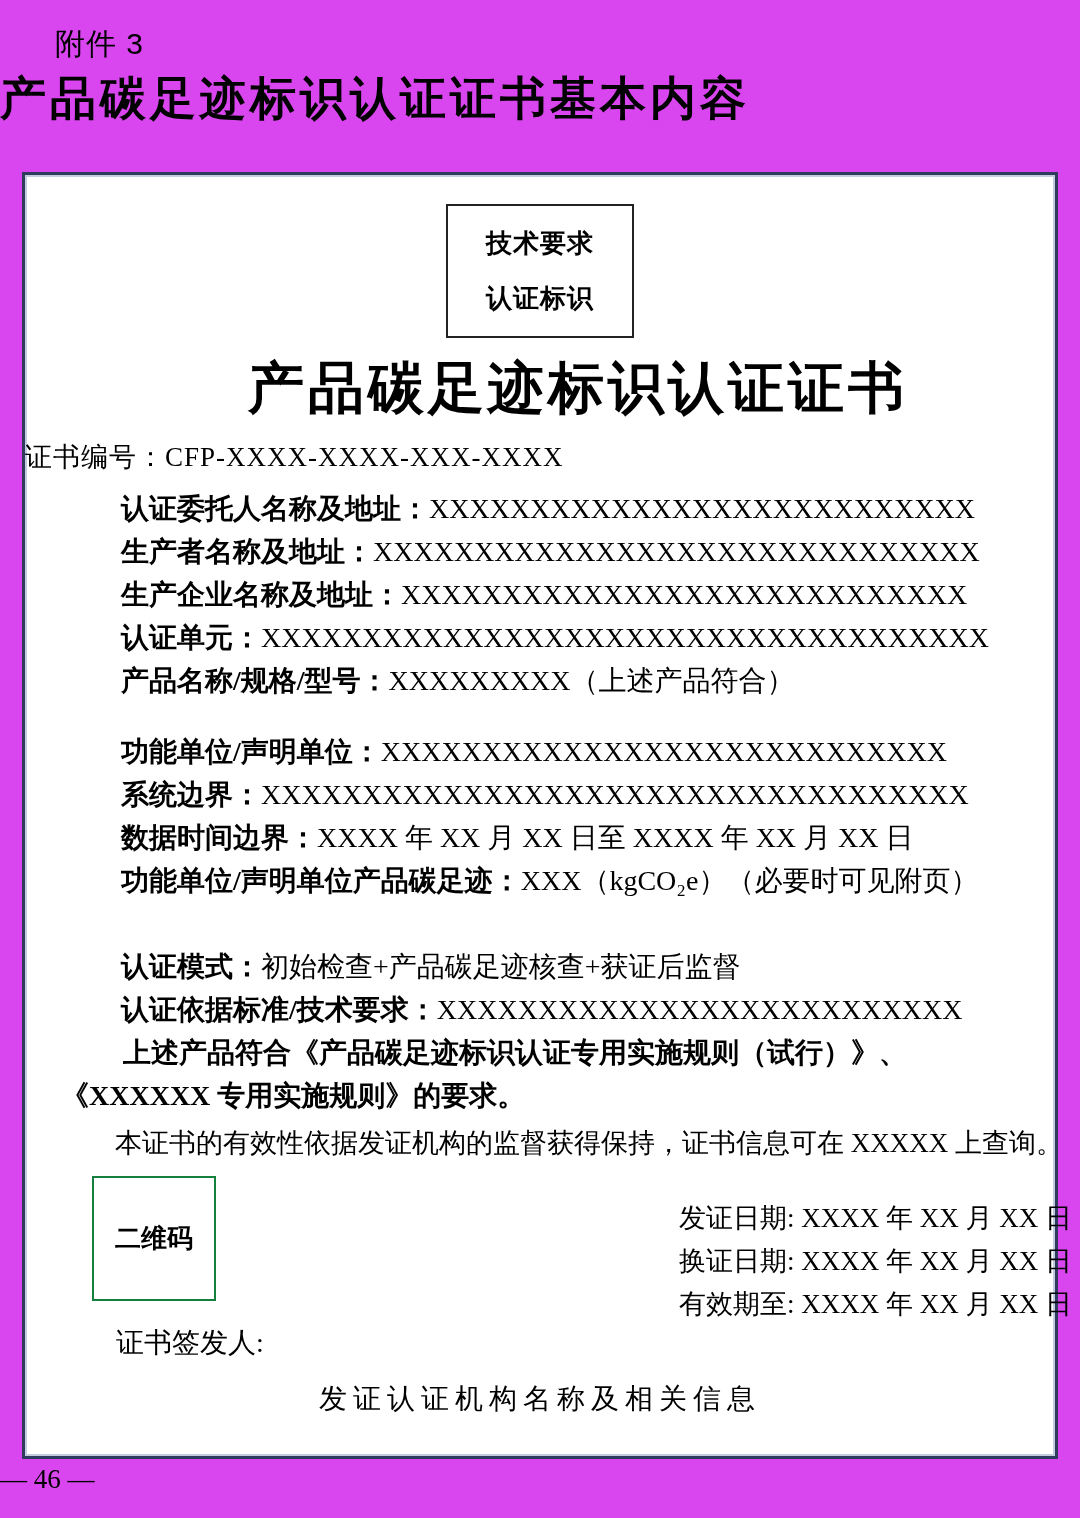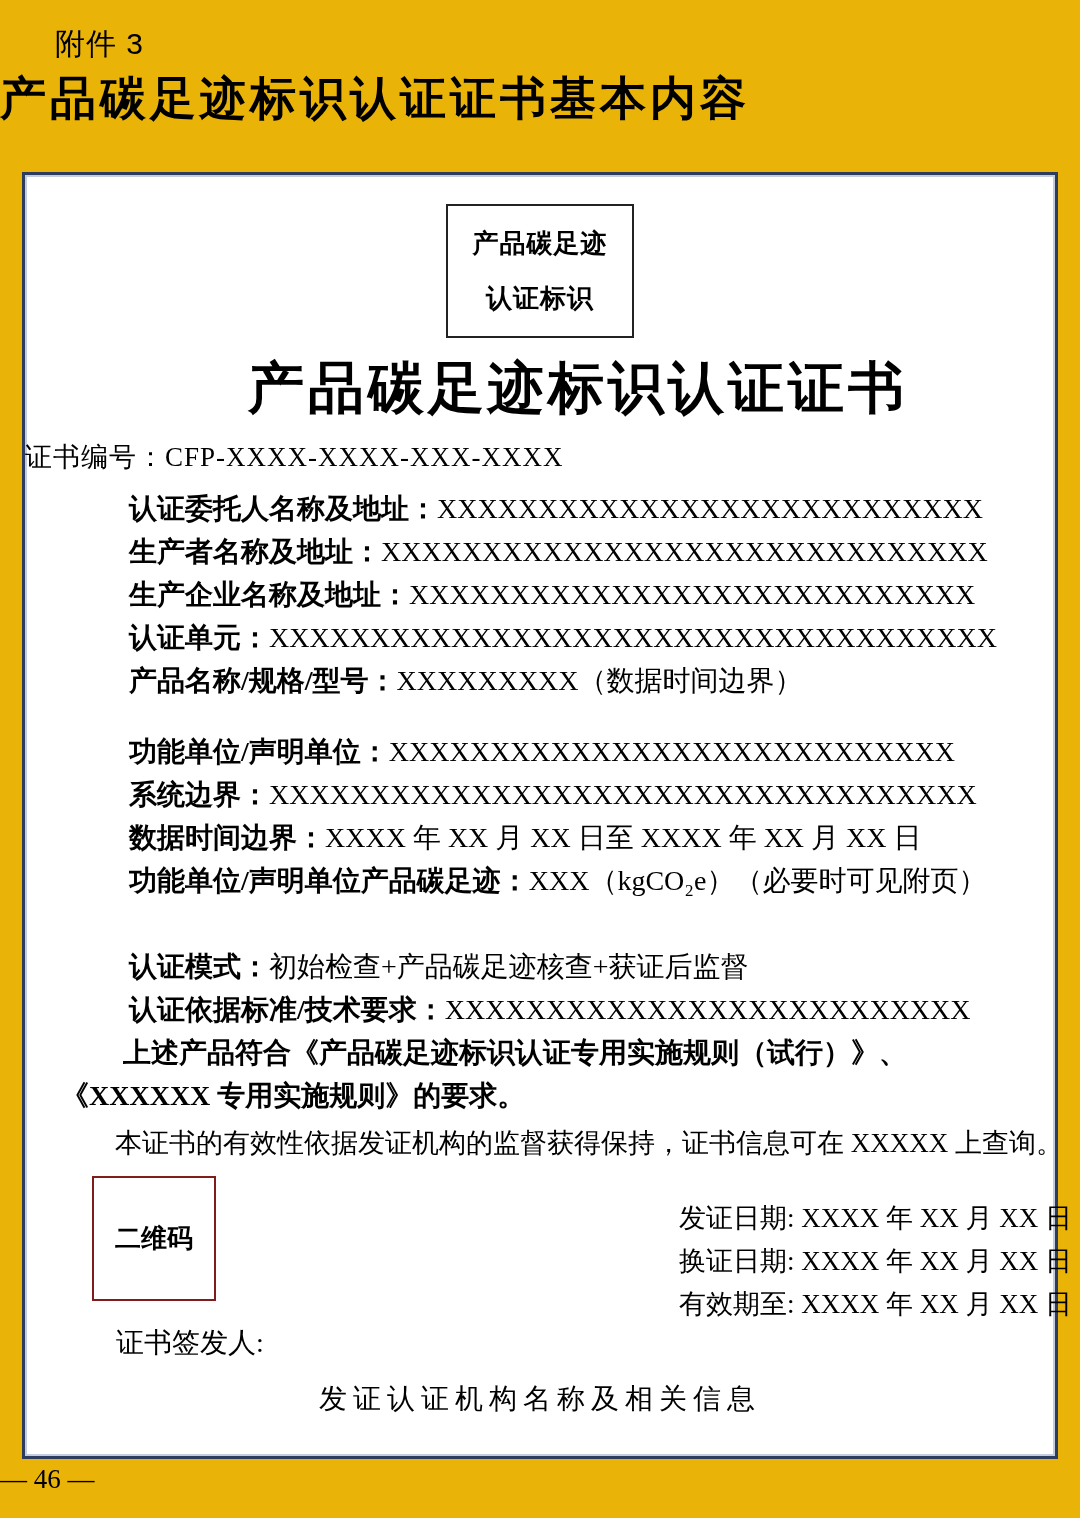--- a/index.html
+++ b/index.html
@@ -1,19 +1,19 @@
 <!DOCTYPE html>
 <html lang="zh"><head>
 <meta charset="utf-8">
 <style>
   html,body{margin:0;padding:0;background:#ffffff;}
   .page{
     position:relative;
     width:1080px;height:1518px;
-    background:#eab308;
+    background:#d946ef;
     color:#000;
     font-family:"Liberation Serif","DejaVu Serif",serif;
     overflow:hidden;
   }
   .attach{
     position:absolute;left:55px;top:24px;
     font-family:"Liberation Sans","DejaVu Sans",sans-serif;
     font-size:30px;font-weight:500;letter-spacing:1px;
   }
   .doc-title{
@@ -50,33 +50,33 @@
     position:absolute;left:96px;right:30px;
     font-size:28px;line-height:43px;
   }
   .fields.b1{top:312px;}
   .fields.b2{top:555px;}
   .block3{
     position:absolute;left:36px;right:30px;top:770px;
     font-size:28px;line-height:43px;
   }
   .block3 .field{padding-left:60px;}
-  .field{white-space:nowrap;margin-left:8px;}
+  .field{white-space:nowrap;}
   .flabel{font-weight:bold;}
   .fvalue{font-weight:normal;}
   .para-line1{font-weight:bold;text-indent:62px;white-space:nowrap;}
   .para-line2{font-weight:bold;white-space:nowrap;}
   .note{
     position:absolute;left:36px;right:30px;top:947px;
     font-size:27px;line-height:43px;text-indent:54px;white-space:nowrap;
   }
   .qr-box{
     position:absolute;left:67px;top:1001px;
     width:124px;height:125px;
-    border:2px solid #7f1d1d;box-sizing:border-box;
+    border:2px solid #15803d;box-sizing:border-box;
     display:flex;align-items:center;justify-content:center;
     font-size:26px;font-weight:bold;
   }
   .dates{
     position:absolute;left:614px;top:1022px;
     font-size:27px;line-height:43px;white-space:nowrap;margin-left:40px;
   }
   .signer{
     position:absolute;left:91px;top:1149px;
     font-size:28px;
@@ -95,21 +95,21 @@
 
 <div class="page">
 
   <div class="attach">附件 3</div>
 
   <div class="doc-title">产品碳足迹标识认证证书基本内容</div>
 
   <div class="cert-box">
 
     <div class="logo-box">
-      <span>产品碳足迹</span>
+      <span>技术要求</span>
       <span>认证标识</span>
     </div>
 
     <div class="cert-title">产品碳足迹标识认证证书</div>
 
     <div class="cert-no">
       <span>证书编号：</span><span>CFP-XXXX-XXXX-XXX-XXXX</span>
     </div>
 
     <div class="fields b1">
@@ -119,21 +119,21 @@
       <div class="field">
         <span class="flabel">生产者名称及地址：</span><span class="fvalue">XXXXXXXXXXXXXXXXXXXXXXXXXXXXXX</span>
       </div>
       <div class="field">
         <span class="flabel">生产企业名称及地址：</span><span class="fvalue">XXXXXXXXXXXXXXXXXXXXXXXXXXXX</span>
       </div>
       <div class="field">
         <span class="flabel">认证单元：</span><span class="fvalue">XXXXXXXXXXXXXXXXXXXXXXXXXXXXXXXXXXXX</span>
       </div>
       <div class="field">
-        <span class="flabel">产品名称/规格/型号：</span><span class="fvalue">XXXXXXXXX（数据时间边界）</span>
+        <span class="flabel">产品名称/规格/型号：</span><span class="fvalue">XXXXXXXXX（上述产品符合）</span>
       </div>
     </div>
 
     <div class="fields b2">
       <div class="field">
         <span class="flabel">功能单位/声明单位：</span><span class="fvalue">XXXXXXXXXXXXXXXXXXXXXXXXXXXX</span>
       </div>
       <div class="field">
         <span class="flabel">系统边界：</span><span class="fvalue">XXXXXXXXXXXXXXXXXXXXXXXXXXXXXXXXXXX</span>
       </div>

